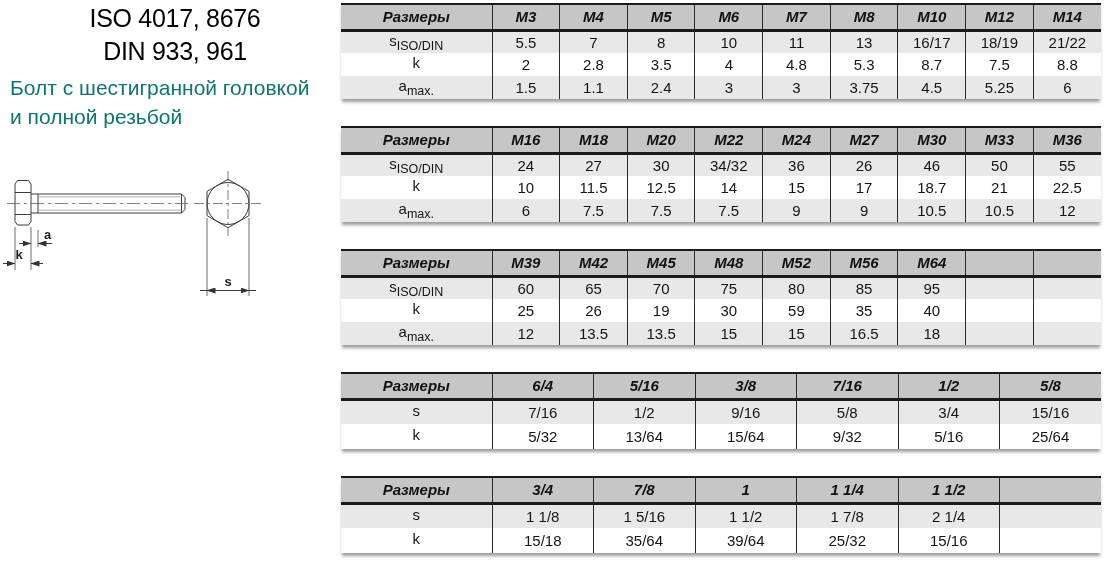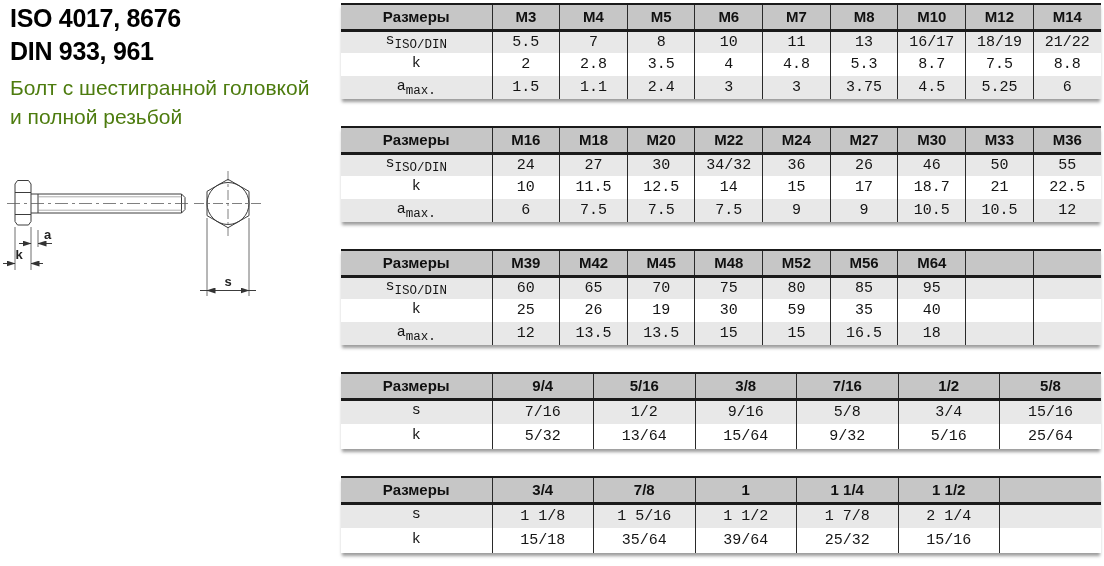--- a/index.html
+++ b/index.html
@@ -13,49 +13,49 @@
   *{box-sizing:border-box;}
   html,body{margin:0;padding:0;}
   body{
     width:1104px;height:566px;position:relative;overflow:hidden;
     background:#ffffff;color:var(--text-color);
     font-family:"Liberation Sans","DejaVu Sans",sans-serif;
   }
 
   
   .left-text{position:absolute;left:10px;top:2px;width:330px;}
-  .title-line{font-size:25px;font-weight:700;line-height:33px;letter-spacing:-0.3px;color:#000;}
-  .subtitle-line{font-size:21px;font-weight:400;line-height:29px;color:#4d7c0f;}
+  .title-line{font-size:25px;font-weight:400;line-height:33px;letter-spacing:-0.3px;color:#000;text-align:center;}
+  .subtitle-line{font-size:21px;font-weight:400;line-height:29px;color:#0f766e;}
   .subtitle-block{margin-top:5px;}
 
   
   .drawing{position:absolute;left:0;top:158px;width:300px;height:158px;}
   .drawing svg{display:block;width:100%;height:100%;}
   .dline{stroke:#3c3c3c;stroke-width:1;fill:none;}
   .dthin{stroke:#8a8a8a;stroke-width:0.7;fill:none;}
   .dcenter{stroke:#606060;stroke-width:0.8;fill:none;}
   .dext{stroke:#4a4a4a;stroke-width:0.8;fill:none;}
   .dimtext{font-size:13px;font-weight:700;fill:#222;}
 
   
   .tables-region{position:absolute;left:341px;top:3px;width:760px;}
   table.dim-table{
     border-collapse:collapse;table-layout:fixed;width:760px;
     margin:0 0 27px 0;
     border-top:2px solid var(--border-dark);
     box-shadow:0 4px 3px -1px rgba(90,90,90,0.6);
   }
   table.dim-table col.label-col{width:151px;}
-  table.dim-table thead tr{height:26px;}
+  table.dim-table thead tr{height:26px;font-style:italic;}
   table.dim-table thead th{
     background:var(--header-bg);
     border-bottom:3px solid var(--border-dark);
     font-size:15px;font-weight:700;padding:0;text-align:center;
   }
-  table.dim-table tbody tr{background:var(--white-bg);font-family:Liberation Mono, monospace;}
+  table.dim-table tbody tr{background:var(--white-bg);}
   table.dim-table tbody tr:nth-child(odd){background:var(--band-bg);}
   table.cols9 tbody tr{height:23px;}
   table.cols6 tbody tr{height:25px;}
   table.dim-table td,table.dim-table tbody th{
     padding:0;text-align:center;font-size:15px;font-weight:400;color:#141414;
   }
   table.dim-table th:not(:first-child),
   table.dim-table td{border-left:1px solid var(--line-color);}
   table.dim-table td:first-child{border-left:none;}
   .row-label{font-size:15px;}
@@ -328,21 +328,21 @@
         <col>
         <col>
         <col>
         <col>
         <col>
         <col>
       </colgroup>
       <thead>
         <tr>
           <th>Размеры</th>
-          <th>9/4</th>
+          <th>6/4</th>
           <th>5/16</th>
           <th>3/8</th>
           <th>7/16</th>
           <th>1/2</th>
           <th>5/8</th>
         </tr>
       </thead>
       <tbody>
         <tr>
           <th><span class="row-label">s</span><sub></sub></th>

